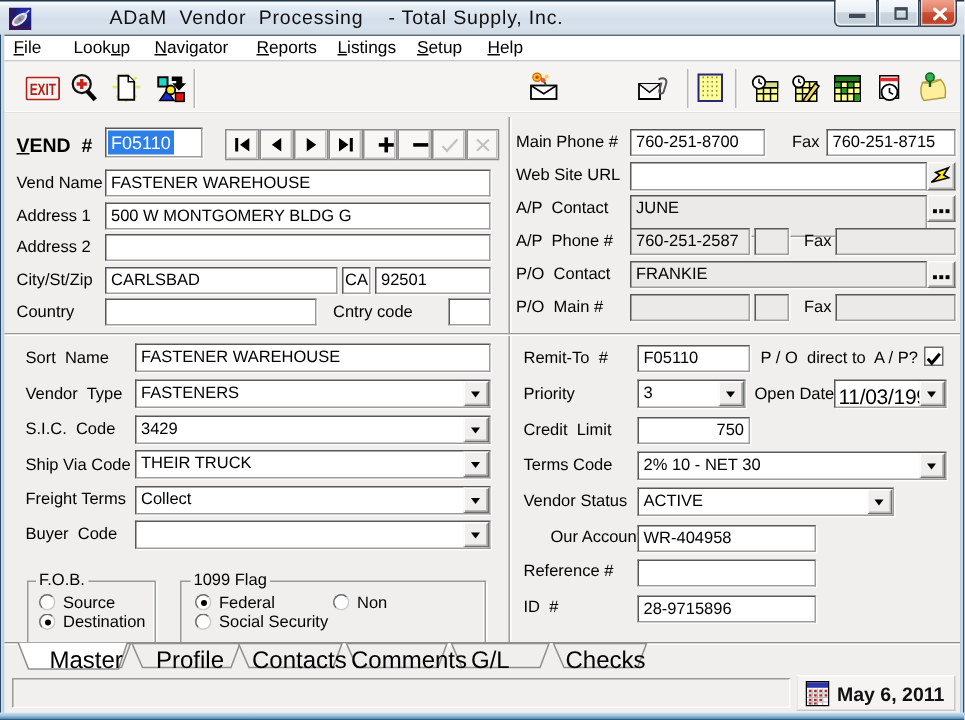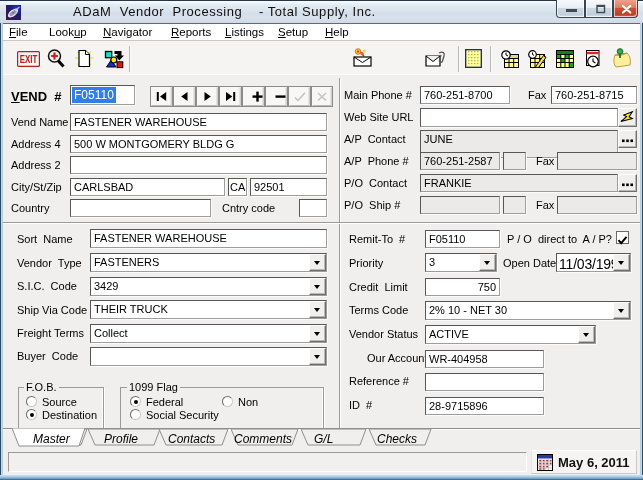--- a/index.html
+++ b/index.html
@@ -53,21 +53,21 @@
   box-shadow:inset -1px -1px 0 #b9b8b6; }
 
 .radio { position:absolute; width:11px; height:11px; border-radius:50%; background:#fff;
   border:1px solid #888; border-color:#6a6a6a #c9c9c9 #c9c9c9 #6a6a6a; }
 .radio.sel:after { content:""; position:absolute; left:2.5px; top:2.5px; width:4px; height:4px; border-radius:50%; background:#000; }
 .gbox { position:absolute; border:1px solid #9b9a98; box-shadow:inset -1px -1px 0 #fff, 1px 1px 0 #fff; }
 .gcap { position:absolute; top:-7px; background:#f0efed; font-size:11px; padding:0 2px; white-space:pre; }
 
 #tabline { left:3px; top:428px; width:637px; height:1px; background:#8f8e8c; }
 #tabline2 { left:3px; top:429px; width:637px; height:1px; background:#fcfcfb; }
-.tabtxt { position:absolute; font-size:12px; color:#000;font-style:italic; }
+.tabtxt { position:absolute; font-size:16px; color:#000; }
 
 #sunken { left:8px; top:452px; width:519px; height:20px; background:#f1f0ee;
   border:1px solid; border-color:#9b9a98 #fff #fff #9b9a98; }
 #datepanel { left:531px; top:450px; width:106px; height:24px; background:#f5f4f2;
   border:1px solid; border-color:#fff #c9c8c6 #c9c8c6 #e8e7e5; }
 #datetext { left:558px; top:455px; font-size:13px; font-weight:bold; color:#111; }
 </style>
 </head>
 <body>
 <div id="titlebar" class="abs"></div>
@@ -251,21 +251,21 @@
       <rect x="106.3" y="5.6" width="2.4" height="10"></rect>
     <rect x="125.5" y="9.4" width="10" height="2.4"></rect>
   </g>
   <g stroke="#c2c2c0" stroke-width="1.5" fill="none">
     <path d="M145 11.5 L148 14.5 L155 6.8"></path>
     <path d="M168 7 L176 14.5 M176 7 L168 14.5"></path>
   </g>
 </svg>
 <div class="abs lbl" style="left:11px;top:116px">Vend Name</div>
 <div class="abs fld" style="left:70px;top:113px;width:257px;height:18px">FASTENER WAREHOUSE</div>
-<div class="abs lbl" style="left:11px;top:138px">Address 4</div>
+<div class="abs lbl" style="left:11px;top:138px">Address 1</div>
 <div class="abs fld" style="left:70px;top:135px;width:257px;height:18px">500 W MONTGOMERY BLDG G</div>
 <div class="abs lbl" style="left:11px;top:159px">Address 2</div>
 <div class="abs fld" style="left:70px;top:156px;width:257px;height:18px"></div>
 <div class="abs lbl" style="left:11px;top:181px">City/St/Zip</div>
 <div class="abs fld" style="left:70px;top:178px;width:155px;height:18px">CARLSBAD</div>
 <div class="abs fld" style="left:228px;top:178px;width:19px;height:18px;padding-left:1px;padding-right:0">CA</div>
 <div class="abs fld" style="left:250px;top:178px;width:77px;height:18px">92501</div>
 <div class="abs lbl" style="left:11px;top:202px">Country</div>
 <div class="abs fld" style="left:70px;top:199px;width:141px;height:18px"></div>
 <div class="abs lbl" style="left:222px;top:202px">Cntry code</div>
@@ -301,21 +301,21 @@
 <div class="abs lbl" style="left:344px;top:177px">P/O  Contact</div>
 <div class="abs fld gray" style="left:420px;top:174px;width:198px;height:18px">FRANKIE</div>
 <div class="abs btn3d" style="left:618px;top:174px;width:19px;height:18px">
   <svg width="17" height="16">
       <g fill="#000">
         <rect x="3" y="8.5" width="2.6" height="2.6"></rect>
         <rect x="7.2" y="8.5" width="2.6" height="2.6"></rect>
         <rect x="11.4" y="8.5" width="2.6" height="2.6"></rect>
       </g>
     </svg></div>
-<div class="abs lbl" style="left:344px;top:199px">P/O  Ship #</div>
+<div class="abs lbl" style="left:344px;top:199px">P/O  Main #</div>
 <div class="abs fld gray" style="left:420px;top:196px;width:80px;height:18px"></div>
 <div class="abs fld gray" style="left:503px;top:196px;width:23px;height:18px"></div>
 <div class="abs lbl" style="left:536px;top:199px">Fax</div>
 <div class="abs fld gray" style="left:557px;top:196px;width:80px;height:18px"></div>
 
 <div class="abs vgroove" style="left:339px;top:78px;height:350px"></div>
 <div class="abs hgroove" style="left:3px;top:222px;width:637px"></div>
 
 <div class="abs lbl" style="left:17px;top:233px">Sort  Name</div>
 <div class="abs fld" style="left:90px;top:229px;width:237px;height:19px">FASTENER WAREHOUSE</div>

